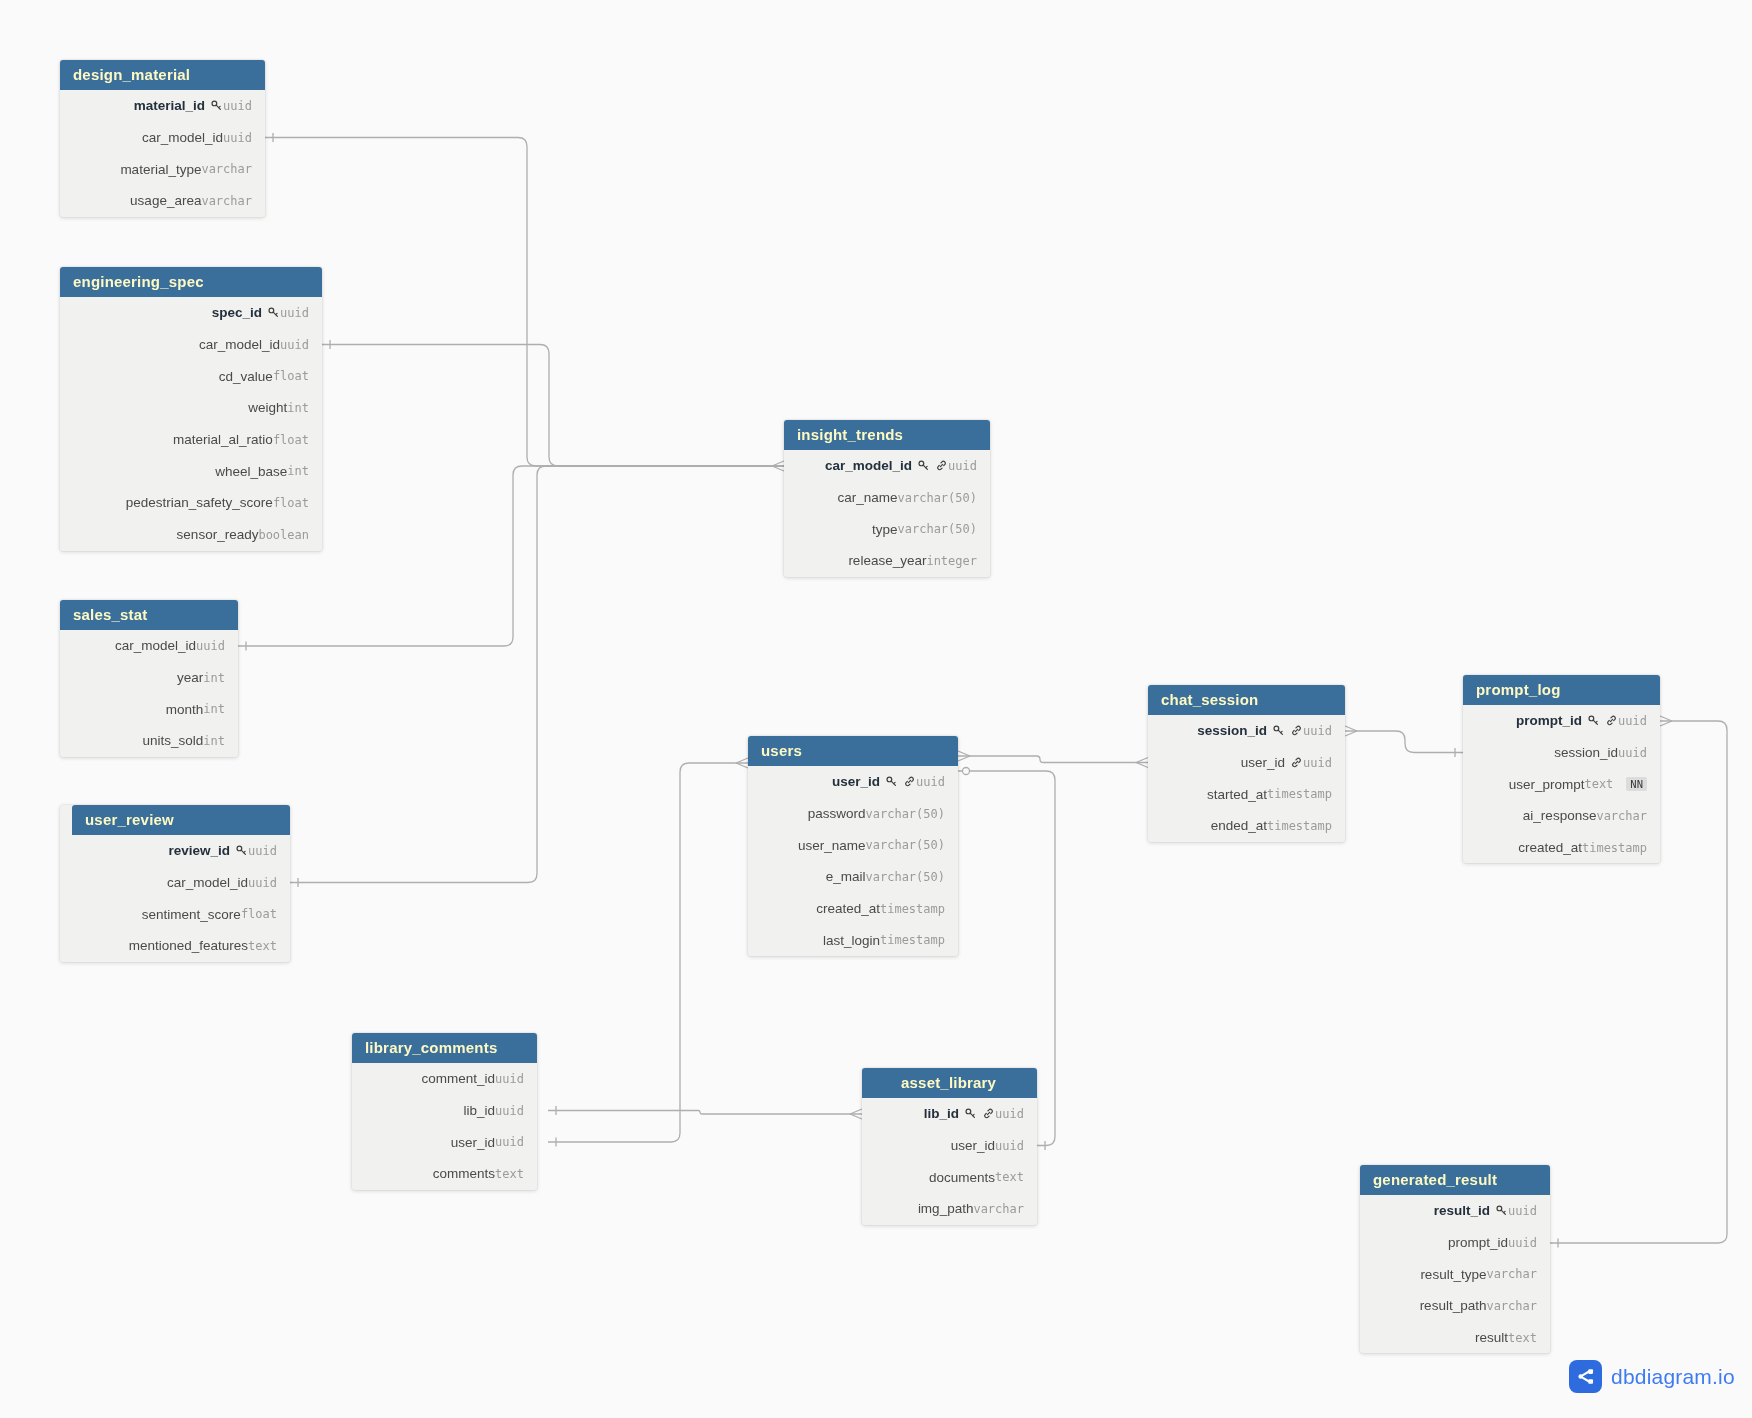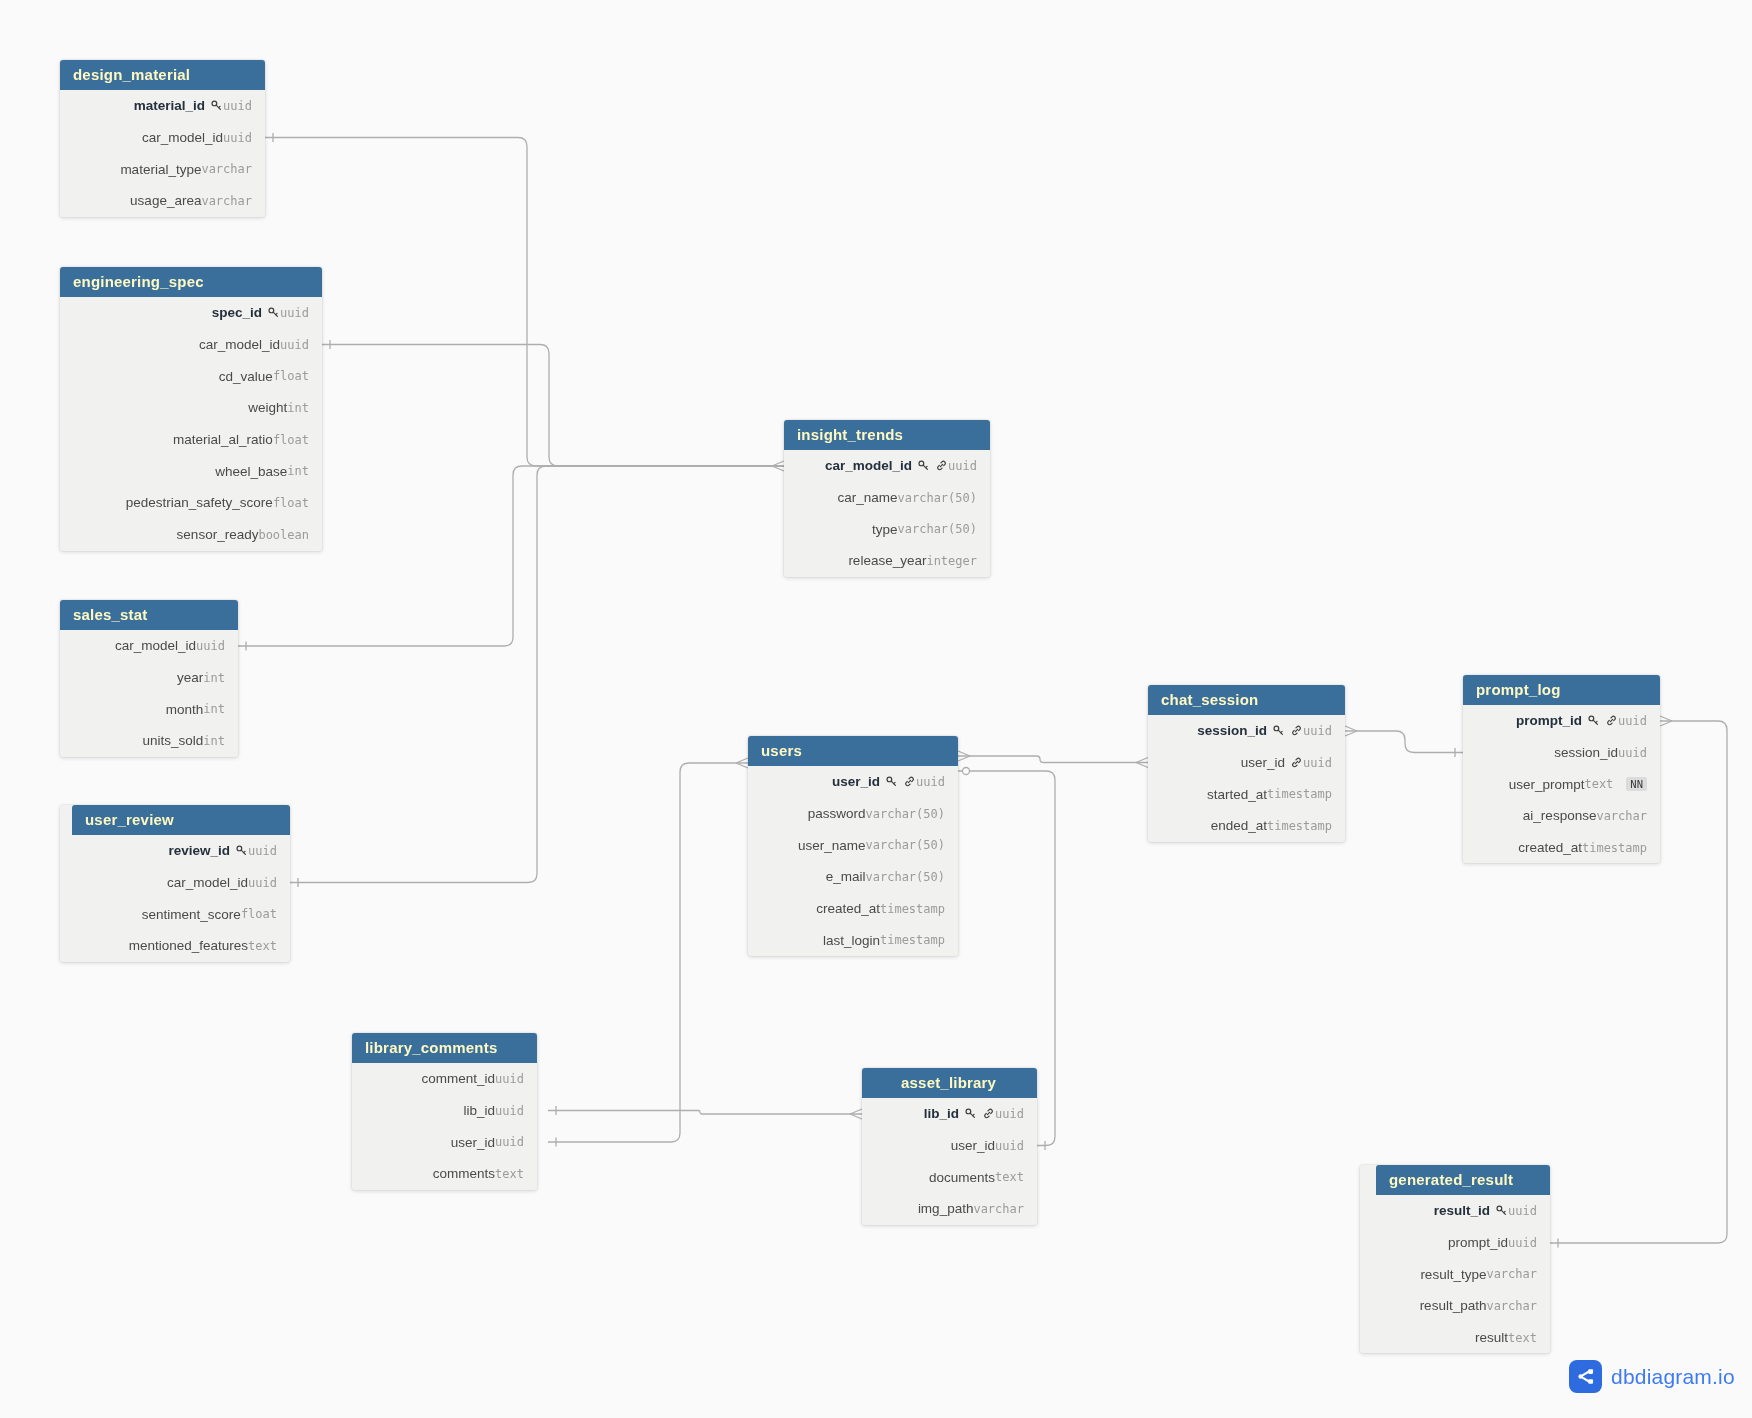--- a/index.html
+++ b/index.html
@@ -566,21 +566,21 @@
       <div class="trow">
         <span class="fname">
           <span>created_at</span>
         </span>
         <span class="ftype">
           <span>timestamp</span>
         </span>
       </div>
     </div>
     <div class="table" style="left: 1360px; top: 1165px; width: 190px;">
-      <div class="thead" style="background: rgb(58, 111, 155); margin-left: 16px;">generated_result</div>
+      <div class="thead" style="background: rgb(58, 111, 155);">generated_result</div>
       <div class="trow pk">
         <span class="fname">
           <span>result_id</span>
           <svg class="icn" viewBox="0 0 16 16">
             <g fill="none" stroke="currentColor" stroke-width="1.5" stroke-linecap="round">
               <circle cx="5.4" cy="5.4" r="2.9"></circle>
               <path d="M7.6 7.6l5.2 5.2"></path>
               <path d="M10.7 10.7l1.7-1.7"></path>
             </g>
           </svg>

